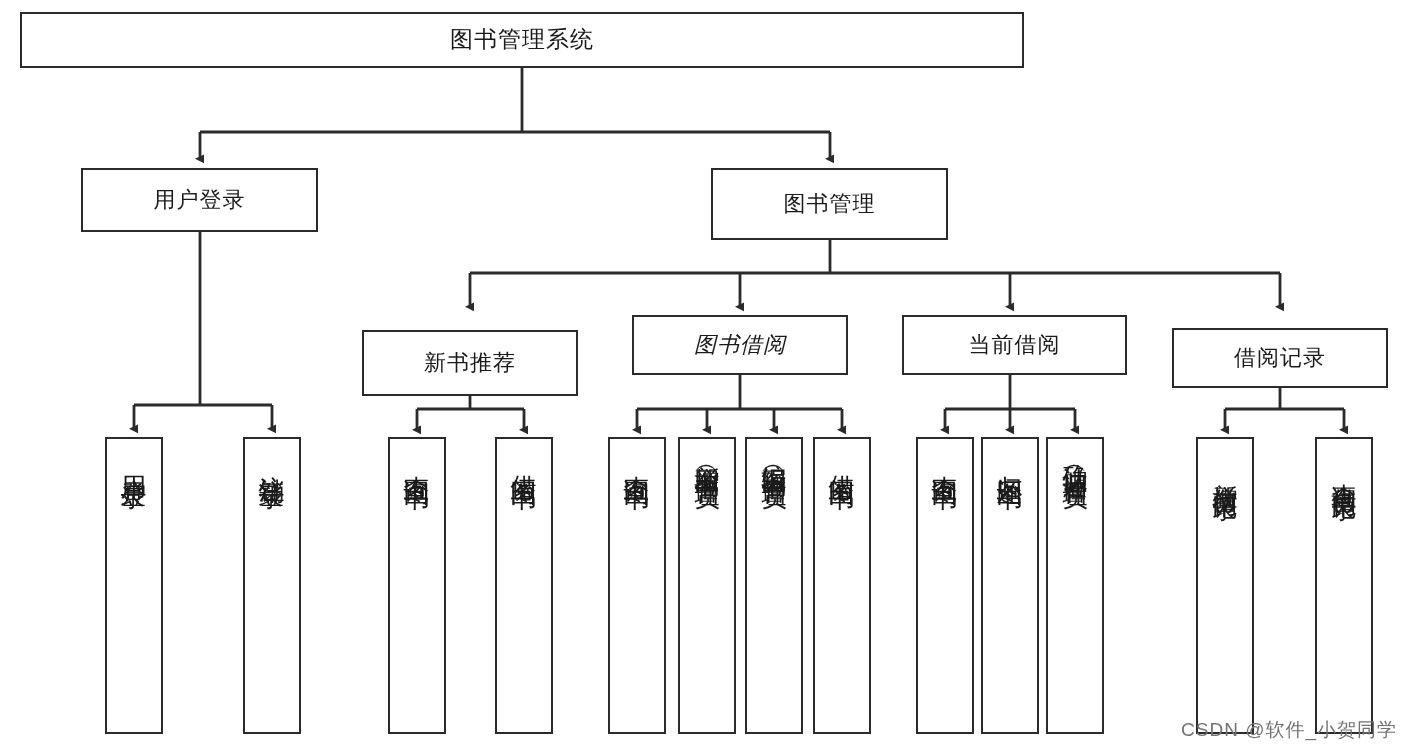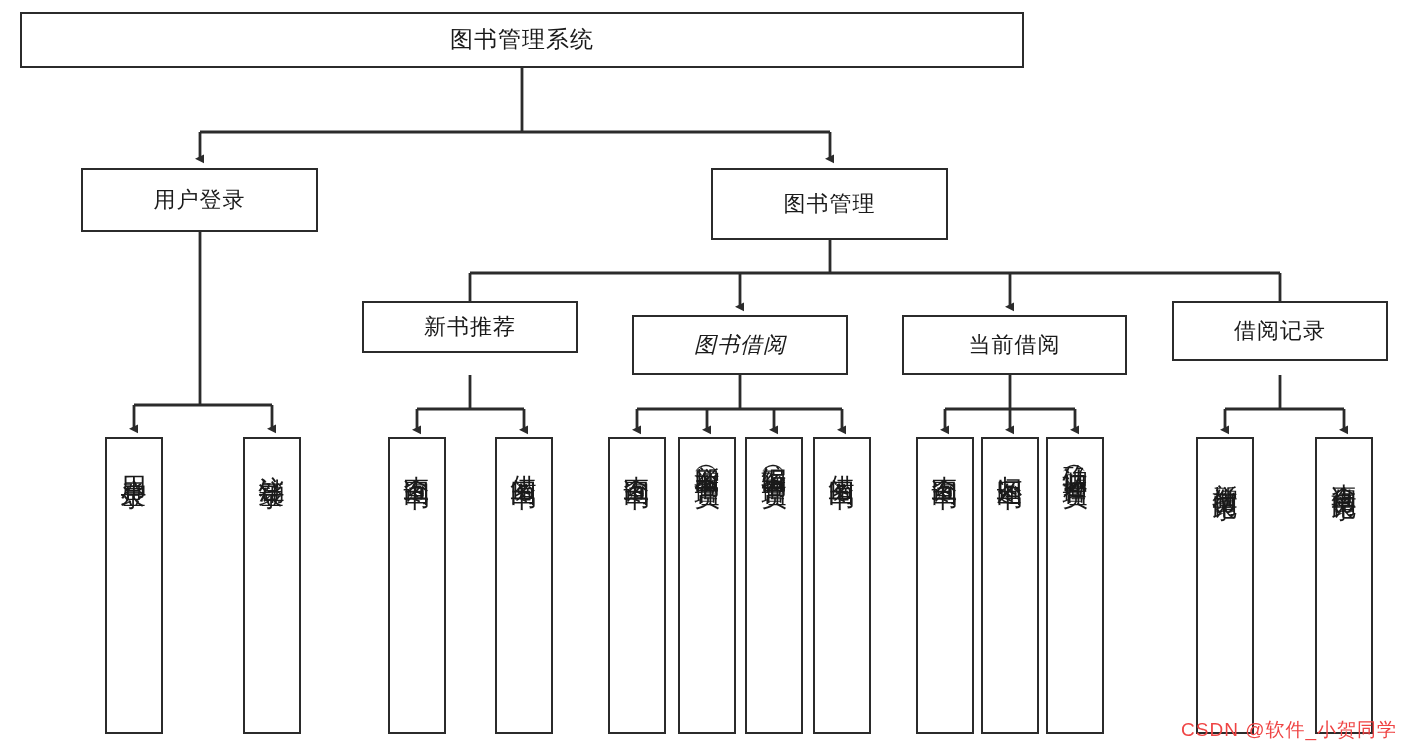--- a/index.html
+++ b/index.html
@@ -46,21 +46,21 @@
     line-height:1.0;
     letter-spacing:3px;
   }
   .node.v.tall .lbl{font-size:25px;}
 
   #watermark{
     position:absolute;
     right:8px;
     bottom:4px;
     font-size:19px;
-    color:#ef4444;
+    color:#737373;
     letter-spacing:1px;
     white-space:nowrap;
     pointer-events:none;
   }
 </style>
 </head>
 <body>
 
 <div id="diagram">
 
@@ -118,30 +118,30 @@
     <span class="lbl">图书管理系统</span>
   </div>
 
   <div class="node h" style="left:81px;top:168px;width:237px;height:64px;">
     <span class="lbl">用户登录</span>
   </div>
   <div class="node h" style="left:711px;top:168px;width:237px;height:72px;">
     <span class="lbl">图书管理</span>
   </div>
 
-  <div class="node h" style="left:362px;top:301px;width:216px;height:52px;">
+  <div class="node h" style="left:362px;top:330px;width:216px;height:66px;">
     <span class="lbl">新书推荐</span>
   </div>
   <div class="node h" style="left:632px;top:315px;width:216px;height:60px;font-style:italic;">
     <span class="lbl">图书借阅</span>
   </div>
   <div class="node h" style="left:902px;top:315px;width:225px;height:60px;">
     <span class="lbl">当前借阅</span>
   </div>
-  <div class="node h" style="left:1172px;top:301px;width:216px;height:60px;">
+  <div class="node h" style="left:1172px;top:328px;width:216px;height:60px;">
     <span class="lbl">借阅记录</span>
   </div>
 
   <div class="node v" style="left:105px;top:437px;width:58px;height:297px;">
     <span class="lbl">用户登录</span>
   </div>
   <div class="node v" style="left:243px;top:437px;width:58px;height:297px;">
     <span class="lbl">注销登录</span>
   </div>
 

